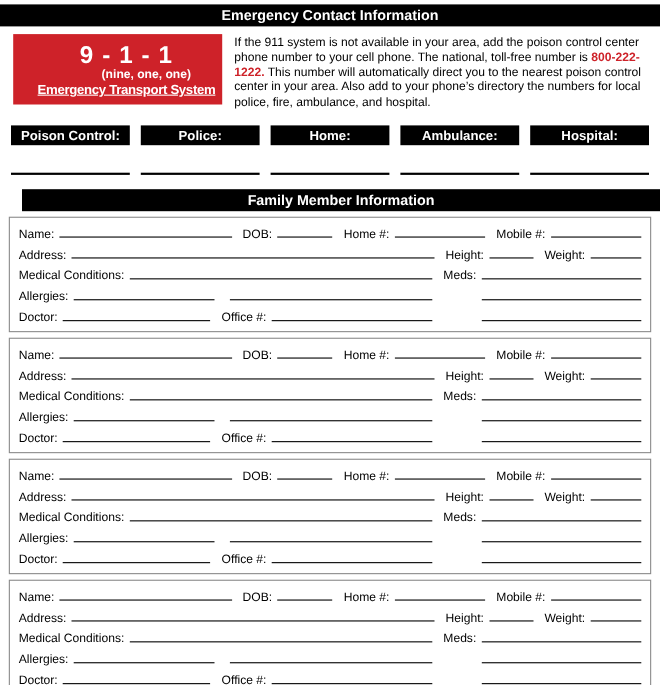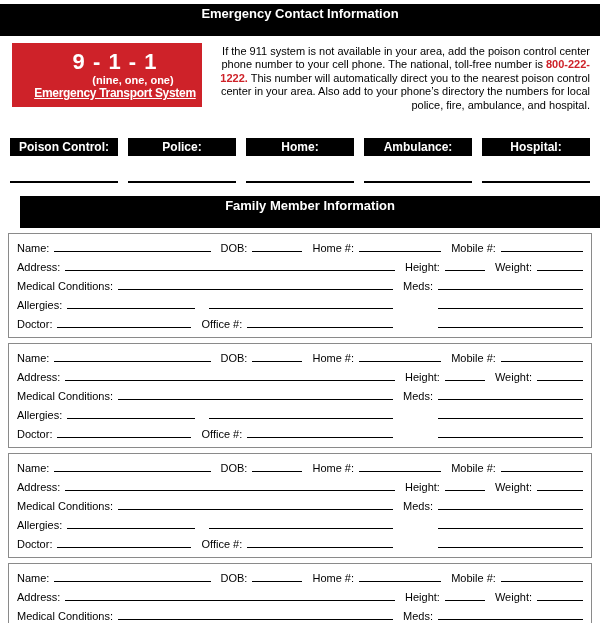--- a/index.html
+++ b/index.html
@@ -4,37 +4,37 @@
 <style>
   * { box-sizing: content-box; }
   html, body { margin: 0; padding: 0; }
   body {
     width: 600px; height: 623px; overflow: hidden;
     background: #ffffff; color: #000;
     font-family: "Liberation Sans", sans-serif;
     position: relative;
   }
   .bar {
-    margin-top: 4px; height: 32px; line-height: 20px;
+    margin-top: 4px; height: 20px; line-height: 20px;
     background: #000; color: #fff;
     font-size: 13px; font-weight: bold; text-align: center;
   }
   .bar.family { margin-top: 13px; margin-left: 20px; }
 
   
   .intro { display: flex; gap: 11px; margin: 7px 10px 0 12px; }
   .red-box {
     width: 174px; min-width: 174px; height: 64px;
     background: #ce2229; color: #fff; text-align: center;
     display: flex; flex-direction: column; justify-content: center; gap: 1px; padding-left: 16px;
   }
   .nine  { font-size: 22px; font-weight: bold; letter-spacing: 1px; line-height: 23px; }
   .words { font-size: 11px; font-weight: bold; line-height: 12px; margin-left: 36px; }
   .sub   { font-size: 12px; font-weight: bold; line-height: 13px; letter-spacing: -0.3px; white-space: nowrap; text-decoration: underline; }
-  .intro-text { flex: 1; margin: 2px 0 12px; font-size: 11px; line-height: 13.4px; text-align: right; }
+  .intro-text { flex: 1; margin: 2px 0 0; font-size: 11px; line-height: 13.4px; }
   .phone { color: #ce2229; font-weight: bold; }
 
   
   .contacts-row { display: flex; gap: 10px; margin: 14px 10px 15px; }
   .contact-label {
     flex: 1; height: 18px; line-height: 18px;
     background: #000; color: #fff; font-size: 12px; font-weight: bold; text-align: center;
   }
   .contacts-lines { display: flex; gap: 10px; margin: 25px 10px 0; }
   .contact-line { flex: 1; height: 0; border-bottom: 2px solid #000; }

